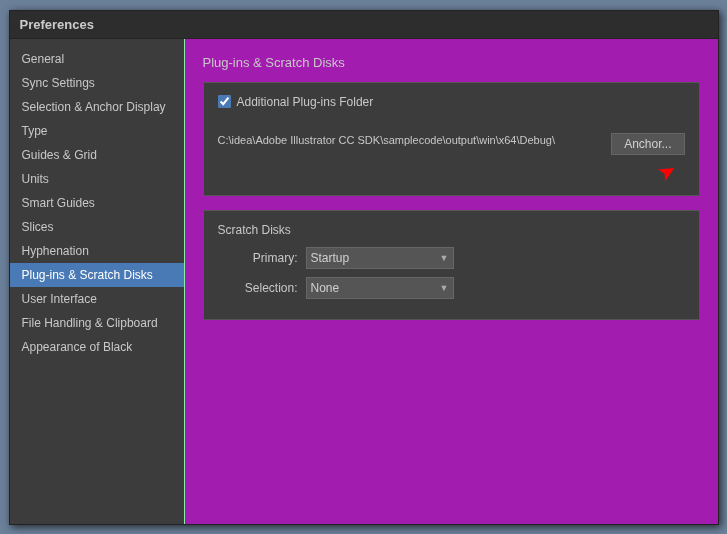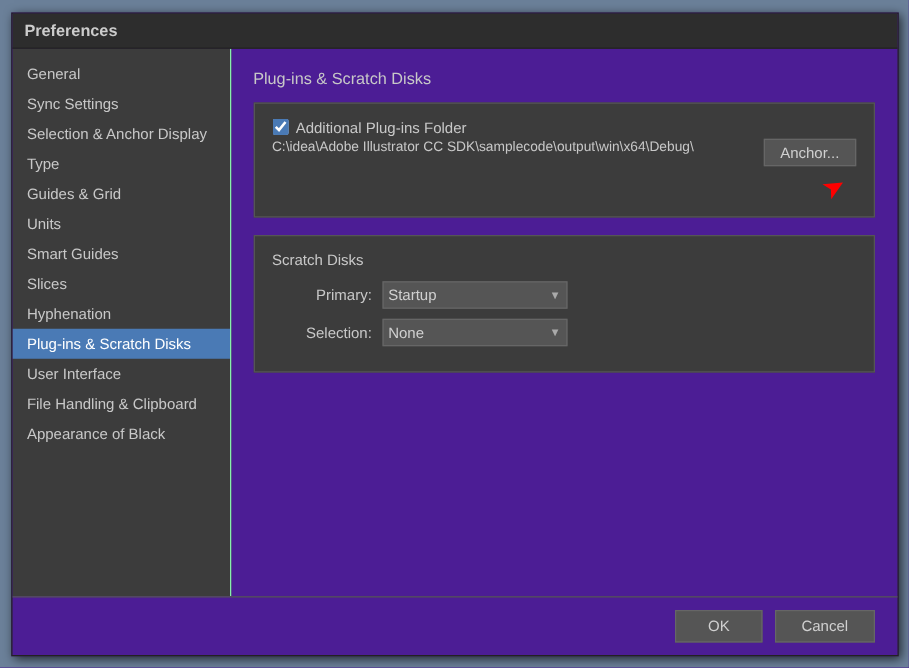--- a/index.html
+++ b/index.html
@@ -10,21 +10,21 @@
       display: flex;
       align-items: center;
       justify-content: center;
       width: 727px;
       height: 534px;
       overflow: hidden;
     }
     .dialog {
       width: 710px;
       height: 515px;
-      background: #4c1d95;
+      background: #a21caf;
       border: 1px solid #222;
       box-shadow: 2px 2px 8px rgba(0,0,0,0.7);
       display: flex;
       flex-direction: column;
     }
     .title-bar {
       background: #2d2d2d;
       color: #ccc;
       padding: 6px 10px;
       font-size: 13px;
@@ -67,21 +67,21 @@
     }
     .panel-box {
       border: 1px solid #555;
       padding: 12px 14px;
       margin-bottom: 14px;
       background: #3c3c3c;
     }
     .checkbox-row {
       display: flex;
       align-items: center;
-      margin-bottom: 2px;
+      margin-bottom: 24px;
     }
     .checkbox-row input[type=checkbox] {
       margin-right: 6px;
       accent-color: #4a7ab5;
     }
     .checkbox-label {
       color: #c8c8c8;
       font-size: 12px;
     }
     .path-row {
@@ -235,17 +235,13 @@
           <div class="select-wrapper">
             <select class="form-select">
               <option>None</option>
               <option>Startup</option>
             </select>
           </div>
         </div>
       </div>
     </div>
   </div>
-  <div class="footer">
-    <button class="footer-btn">OK</button>
-    <button class="footer-btn">Cancel</button>
-  </div>
 </div>
 
 </body></html>

